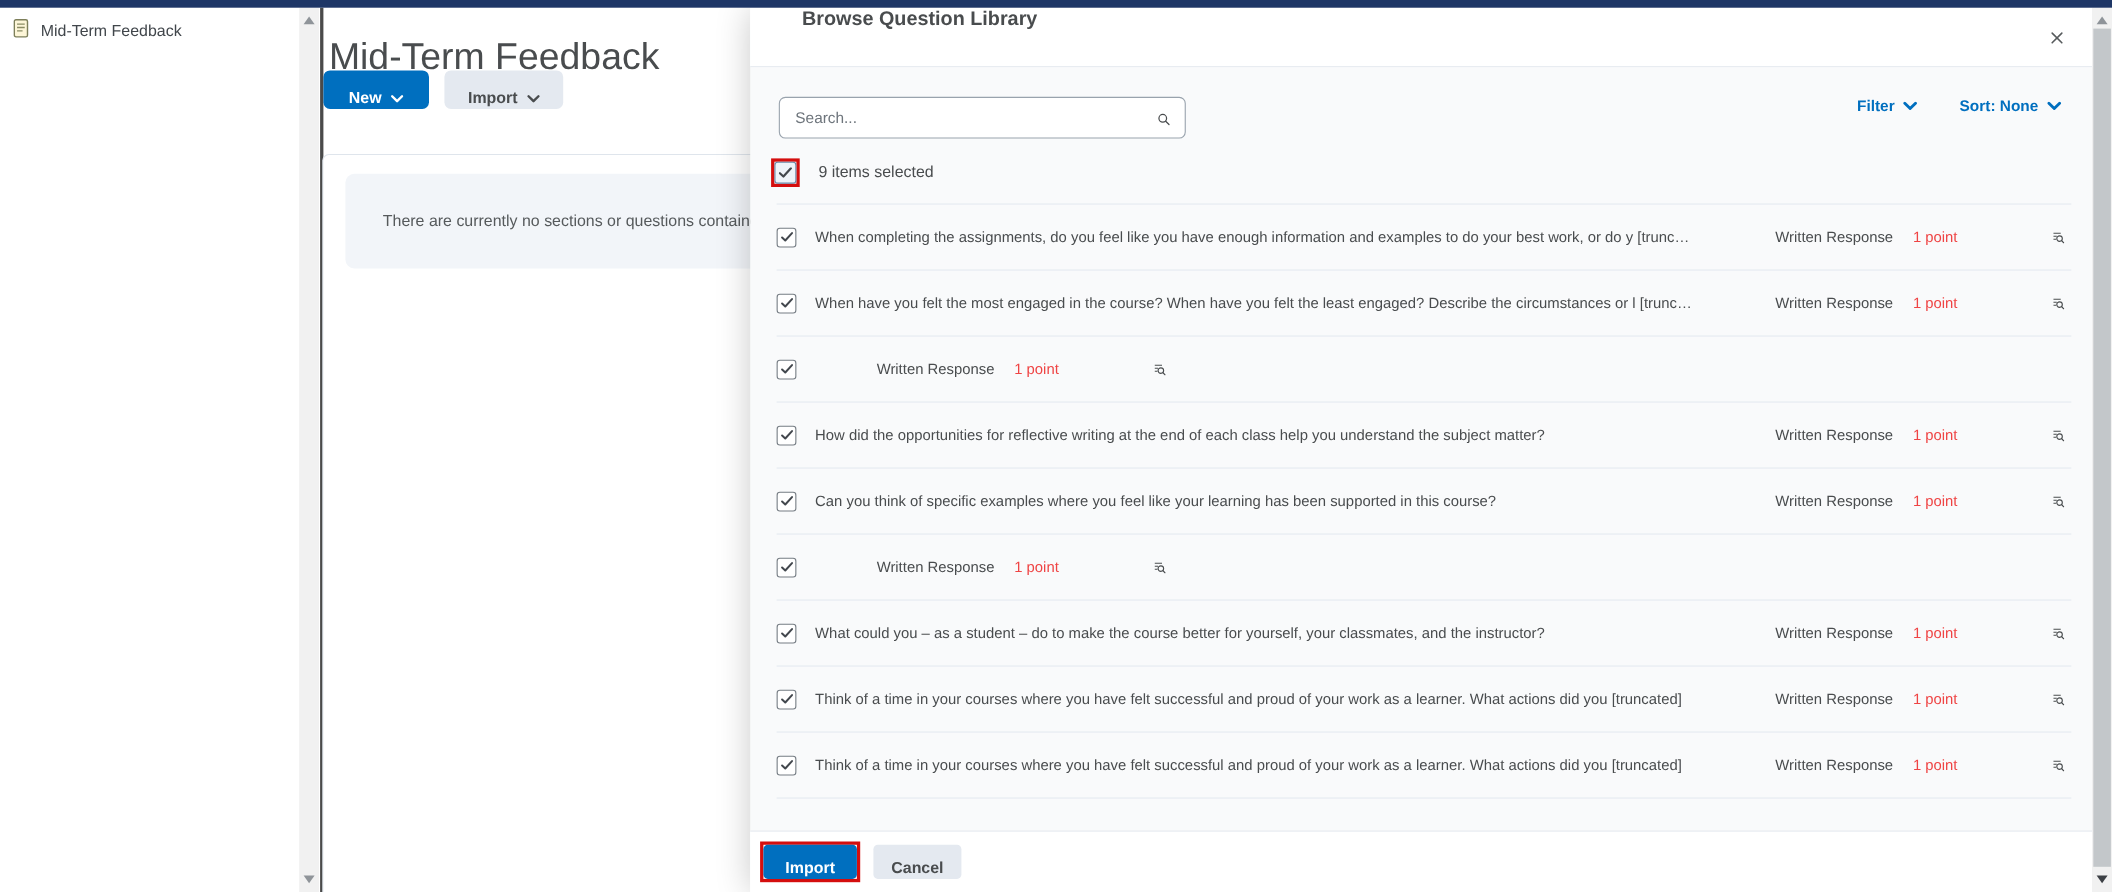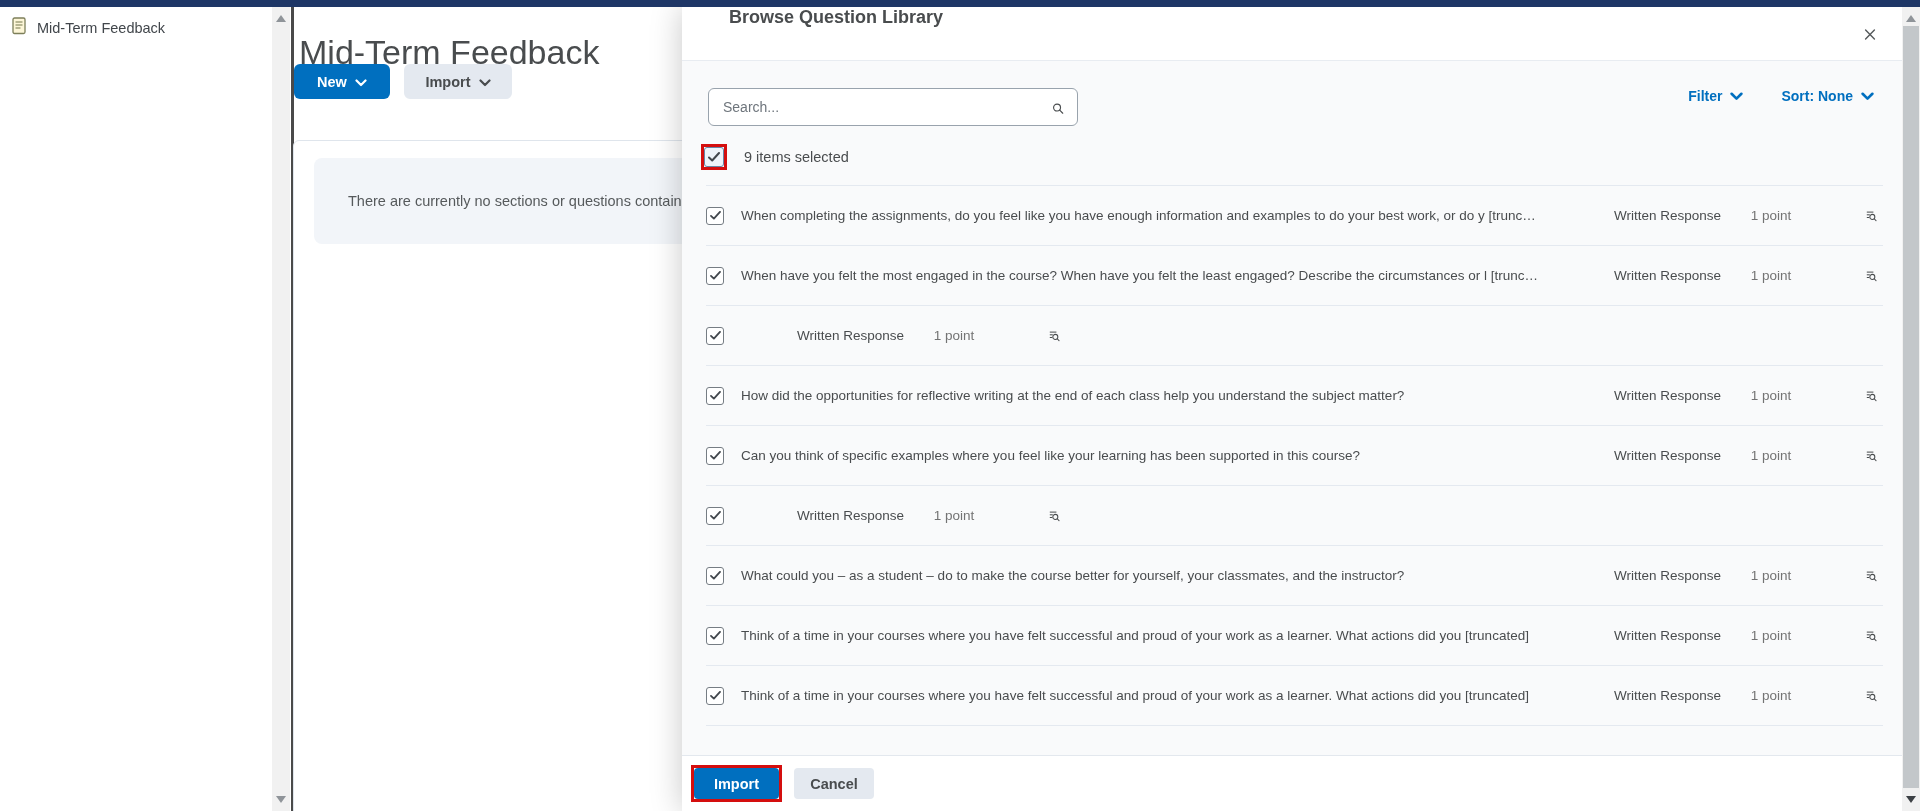--- a/index.html
+++ b/index.html
@@ -17,21 +17,21 @@
   .sidebar-item-label{font-size:14.5px;color:#41464b;}
 
   .sidebar-scrollbar{position:absolute;left:272px;top:7px;width:18px;height:804px;background:#f1f1f1;z-index:40;}
   .arr{width:0;height:0;position:absolute;left:4px;}
   .arr-up{top:8px;border-left:5px solid transparent;border-right:5px solid transparent;border-bottom:7px solid #8f9499;}
   .arr-down{bottom:8px;border-left:5px solid transparent;border-right:5px solid transparent;border-top:7px solid #8f9499;}
   .panel-divider{position:absolute;left:291px;top:7px;width:3px;height:804px;background:#4a4a4a;z-index:2;}
 
   
   .page-title{position:absolute;left:299px;top:10px;font-size:34px;font-weight:400;color:#494c4e;z-index:3;}
-  .btn{display:inline-flex;align-items:center;justify-content:center;gap:8px;border:none;border-radius:6px;
+  .btn{display:inline-flex;align-items:flex-end;justify-content:center;gap:8px;border:none;border-radius:6px;
        font-family:inherit;font-size:14.5px;font-weight:700;cursor:pointer;}
   .btn-primary{background:#006fbf;color:#fff;}
   .btn-subtle{background:#e4e9f0;color:#494c4e;}
   .page-new-btn{position:absolute;left:294px;top:64px;width:96px;height:35px;z-index:3;}
   .page-import-btn{position:absolute;left:404px;top:64px;width:108px;height:35px;z-index:3;}
   .content-card{position:absolute;left:293px;top:140px;width:1150px;height:671px;background:#fff;
       border:1px solid #dfe5ec;border-radius:6px 0 0 0;z-index:3;}
   .empty-panel{position:absolute;left:20px;top:17px;width:1000px;height:86px;background:#f2f5f9;border-radius:8px;}
   .empty-message{position:absolute;left:34px;top:35px;font-size:14.5px;color:#565a5c;white-space:nowrap;}
 
@@ -60,21 +60,21 @@
   .select-all-row{position:absolute;left:19px;top:137px;display:flex;align-items:center;gap:17px;}
   .checkbox{width:18px;height:18px;border:1.5px solid #767d84;border-radius:3px;background:#fff;
       display:flex;align-items:center;justify-content:center;cursor:pointer;box-sizing:border-box;}
   .checkbox.master{width:20px;height:20px;border:1.5px solid #6886a6;background:#eef3f9;}
   .select-all-label{font-size:14.5px;color:#494c4e;}
 
   .question-list{position:absolute;left:24px;right:19px;top:178px;border-top:1px solid #e4e9f0;}
   .q-row{display:flex;align-items:center;height:59px;border-bottom:1px solid #e4e9f0;}
   .q-text{flex:1;margin-left:17px;font-size:13.5px;color:#494c4e;white-space:nowrap;overflow:hidden;text-overflow:ellipsis;}
   .q-type{width:180px;text-align:right;font-size:13.5px;color:#494c4e;flex:none;}
-  .q-points{width:64px;text-align:center;font-size:13.5px;color:#737373;flex:none;margin-left:18px;}
+  .q-points{width:64px;text-align:left;font-size:13.5px;color:#ef4444;flex:none;margin-left:18px;}
   .q-preview{flex:none;margin-left:56px;width:24px;height:24px;border:none;background:none;cursor:pointer;
       display:flex;align-items:center;justify-content:center;}
 
   .modal-footer{position:absolute;left:0;bottom:0;width:100%;height:56px;background:#fff;border-top:1px solid #e3e8ee;
       display:flex;align-items:center;box-sizing:border-box;padding-left:9px;gap:12px;}
   .footer-import{width:85px;height:31px;border-radius:4px;}
   .footer-cancel{width:80px;height:31px;border-radius:4px;font-weight:700;}
 
   
   .win-scrollbar{position:absolute;right:0;top:7px;width:18px;height:804px;background:#f1f1f1;z-index:55;}

